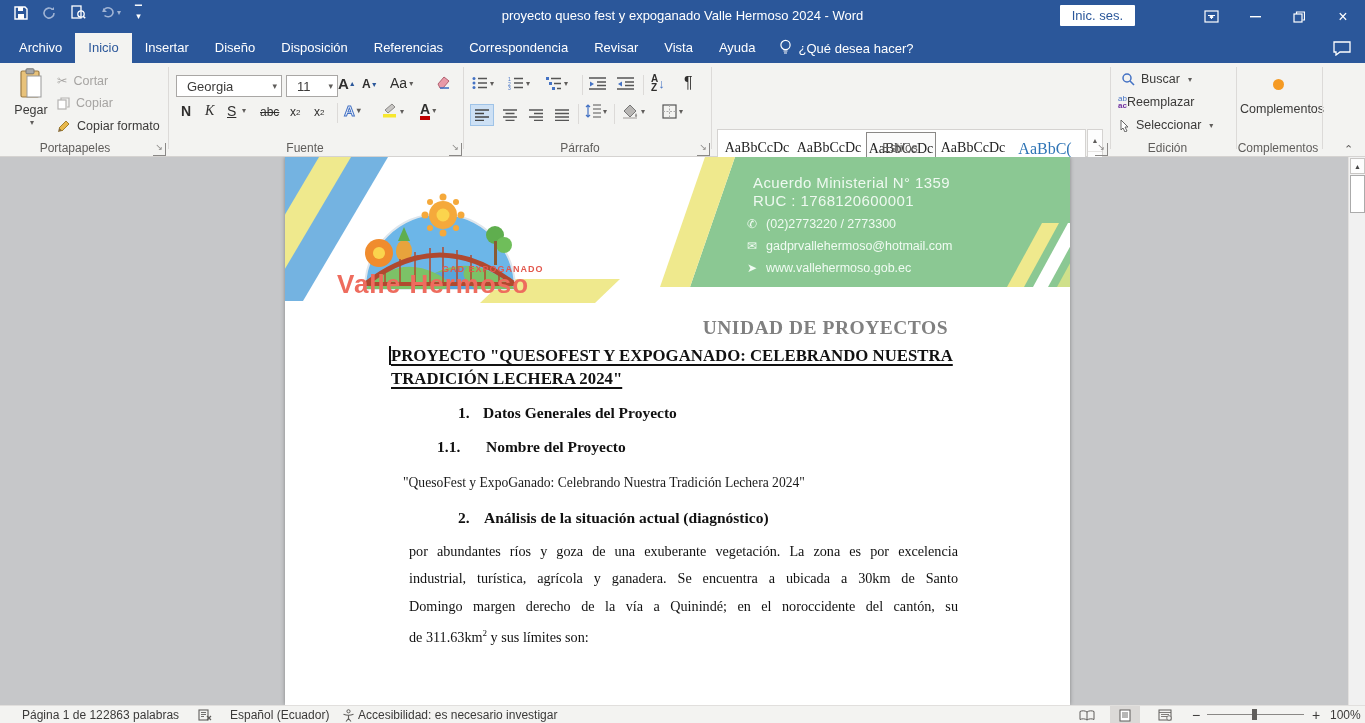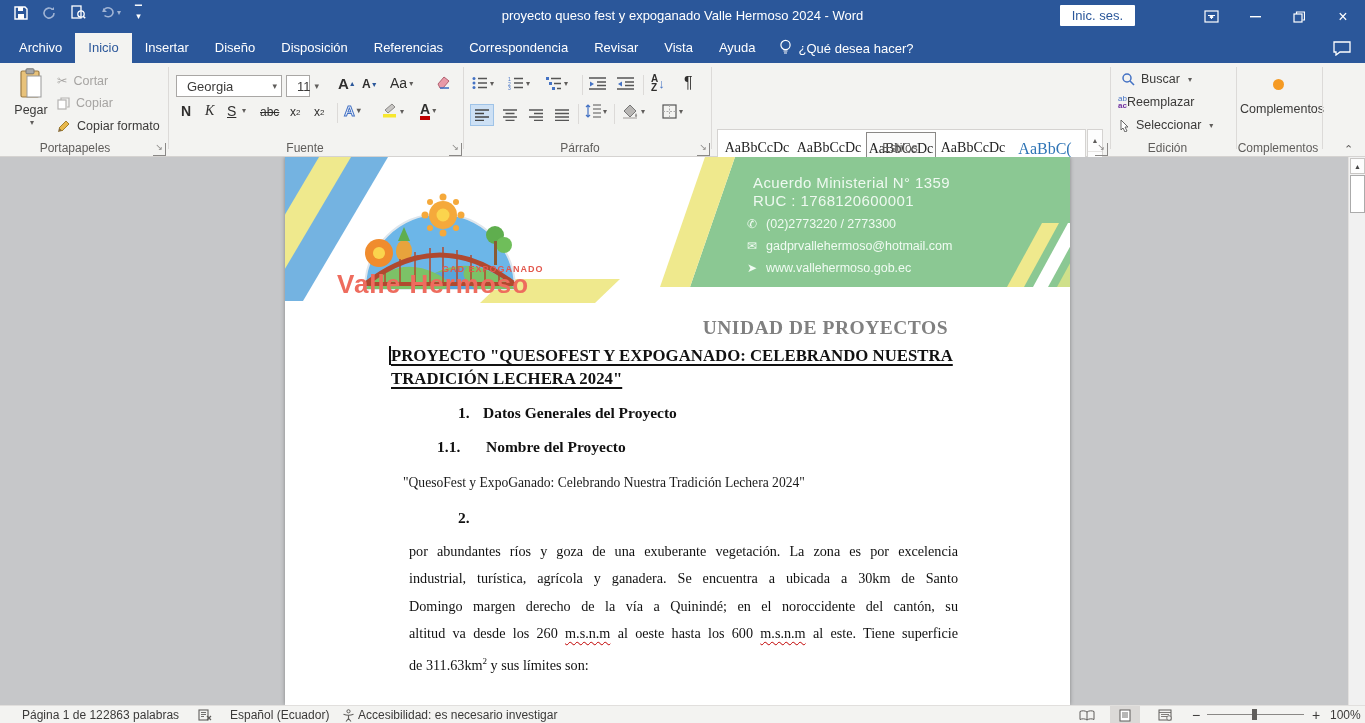--- a/index.html
+++ b/index.html
@@ -188,21 +188,21 @@
       <span class="rlbl">Copiar formato</span>
     </div>
     <div class="glabel" style="left:20px;width:110px;">Portapapeles</div>
     <div class="launcher" style="left:153px;">↘</div>
     <div class="gsep" style="left:168px;"></div>
 
     <div class="combo" style="left:176px;top:12px;width:106px;">
       <span>Georgia</span>
         <span class="dd">▾</span>
     </div>
-    <div class="combo" style="left:286px;top:12px;width:24px;">
+    <div class="combo" style="left:286px;top:12px;width:52px;">
       <span>11</span>
         <span class="dd">▾</span>
     </div>
     <div class="fbtn" style="left:338px;top:12px;font-size:15px;font-weight:bold;">A<span style="font-size:7px;color:#2b579a;vertical-align:top;">▲</span></div>
     <div class="fbtn" style="left:362px;top:14px;font-size:12px;font-weight:bold;">A<span style="font-size:7px;color:#2b579a;vertical-align:top;">▼</span></div>
     <div class="fbtn" style="left:390px;top:12px;font-size:14px;">
         <span>Aa</span>
         <span class="dda">▾</span>
       </div>
     <div class="fbtn" style="left:432px;top:11px;">
@@ -456,26 +456,26 @@
       <div class="dtitle serif">
         <span>PROYECTO "QUESOFEST Y EXPOGANADO: CELEBRANDO NUESTRA</span><br>
         <span>TRADICIÓN LECHERA 2024"</span>
       </div>
       <div class="h1n serif" style="left:173px;top:247px;">1.</div>
       <div class="h1n serif" style="left:198px;top:247px;">Datos Generales del Proyecto</div>
       <div class="h1n serif" style="left:152px;top:281px;">1.1.</div>
       <div class="h1n serif" style="left:201px;top:281px;">Nombre del Proyecto</div>
       <div class="quote serif">"QuesoFest y ExpoGanado: Celebrando Nuestra Tradición Lechera 2024"</div>
       <div class="h1n serif" style="left:173px;top:352px;">2.</div>
+      <div class="h1n serif" style="left:199px;top:352px;">Análisis de la situación actual (diagnóstico)</div>
 
       <div class="para serif">
         <div class="jline">por abundantes ríos y goza de una exuberante vegetación. La zona es por excelencia</div>
         <div class="jline">industrial, turística, agrícola y ganadera. Se encuentra a ubicada a 30km de Santo</div>
         <div class="jline">Domingo margen derecho de la vía a Quinindé; en el noroccidente del cantón, su</div>
-        <div class="jline"><span>altitud va desde los 260 </span><span class="sp">m.s.n.m</span><span> al oeste hasta los 600 </span><span class="sp">m.s.n.m</span><span> al este. Tiene superficie</span></div>
         <div><span>de 311.63km</span><sup style="font-size:9px;">2</sup><span> y sus límites son:</span></div>
       </div>
     </div>
 
     <div class="vscroll">
       <div class="sbtn" style="top:1px;">▲</div>
       <div class="sthumb"></div>
     </div>
   </div>
 

